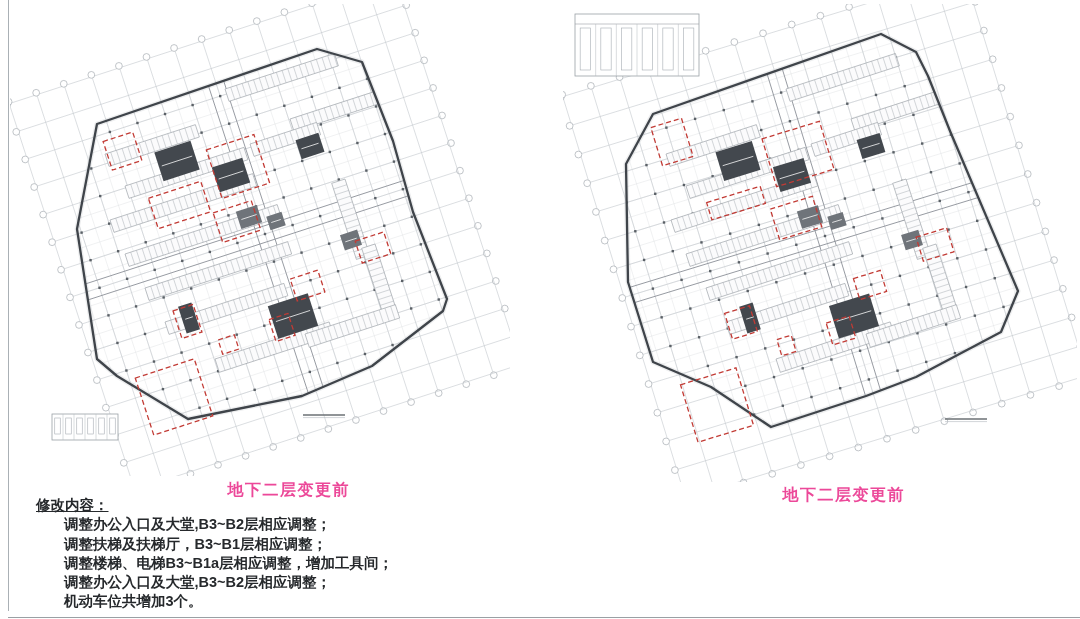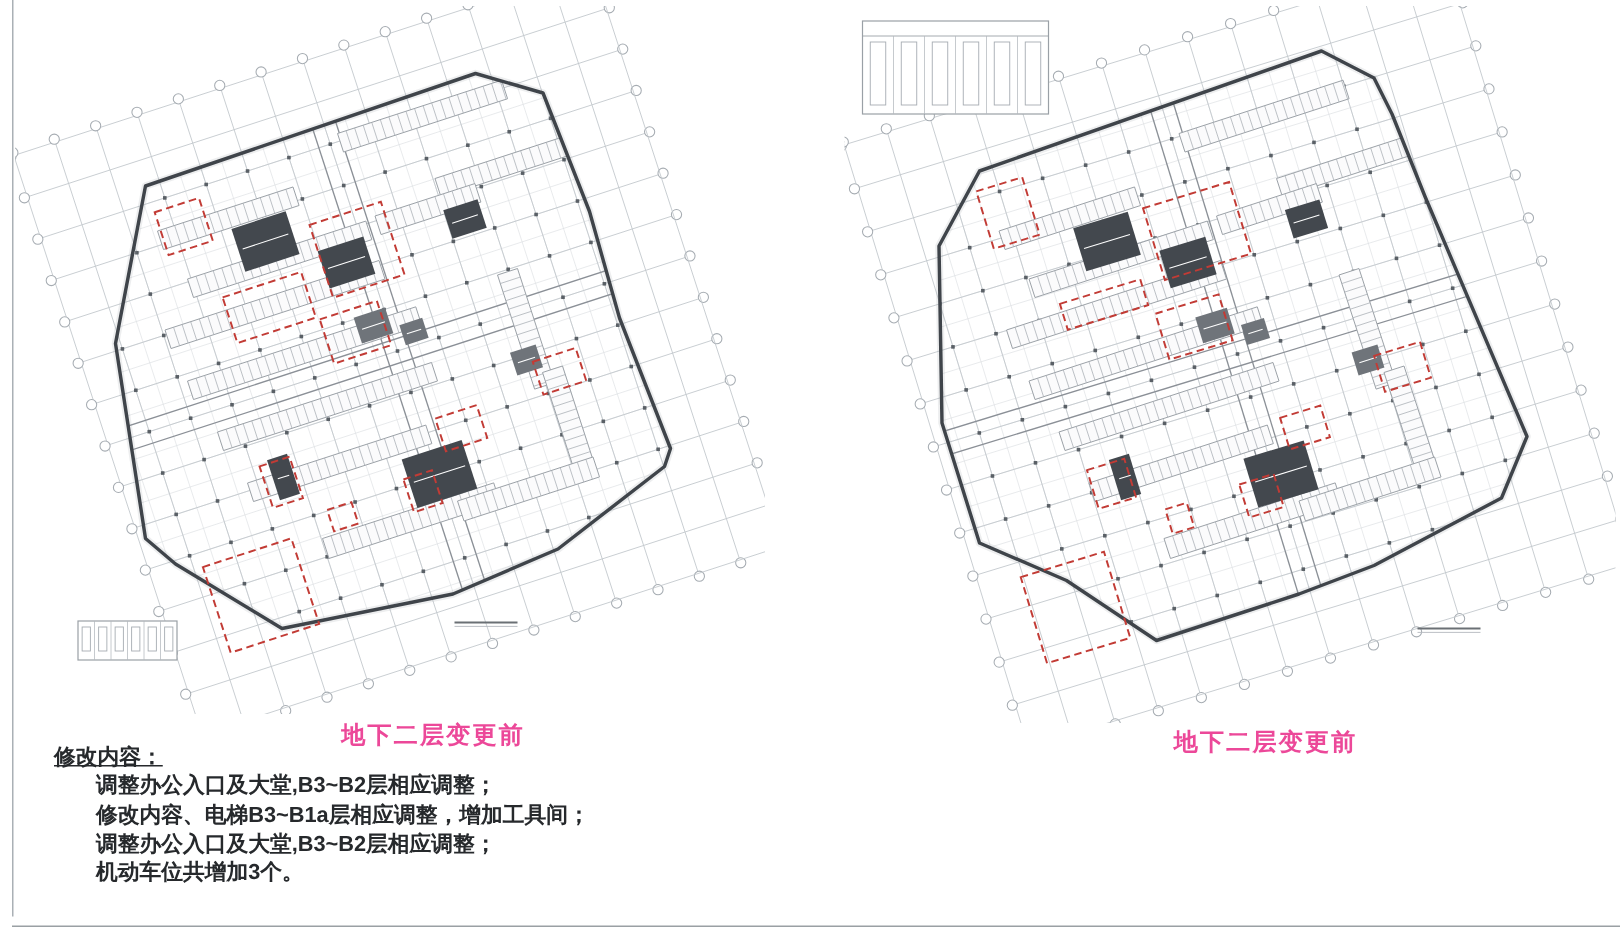--- a/index.html
+++ b/index.html
@@ -1458,18 +1458,19 @@
       </svg>
   </figure>
 
   <div class="plan-caption" id="caption-before">地下二层变更前</div>
   <div class="plan-caption" id="caption-after">地下二层变更前</div>
 
   <div class="notes">
     <div class="notes-title">修改内容：</div>
     <div class="note-lines" id="note-lines">
         <div class="note-line">调整办公入口及大堂,B3~B2层相应调整；</div>
-        <div class="note-line">修改内容、电梯B3~B1a层相应调整，增加工具间；</div>
+        <div class="note-line">调整扶梯及扶梯厅，B3~B1层相应调整；</div>
+        <div class="note-line">调整楼梯、电梯B3~B1a层相应调整，增加工具间；</div>
         <div class="note-line">调整办公入口及大堂,B3~B2层相应调整；</div>
         <div class="note-line">机动车位共增加3个。</div>
       </div>
   </div>
 </div>
 
 </body></html>

